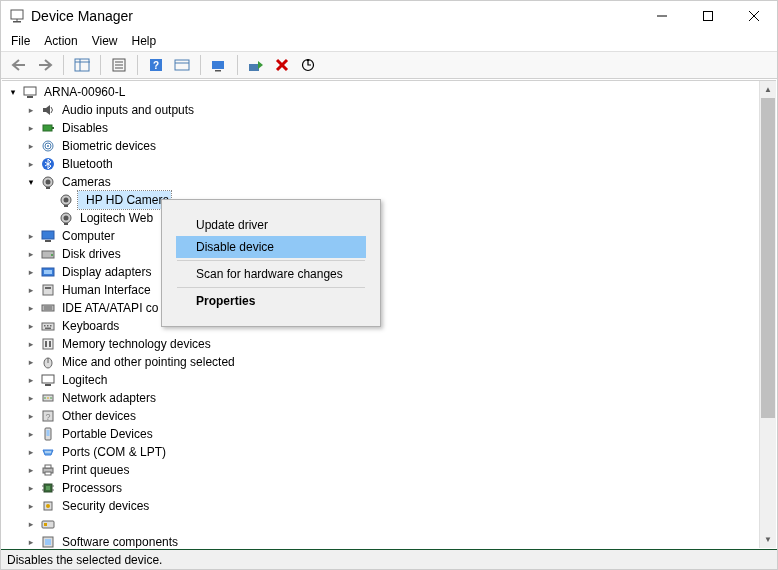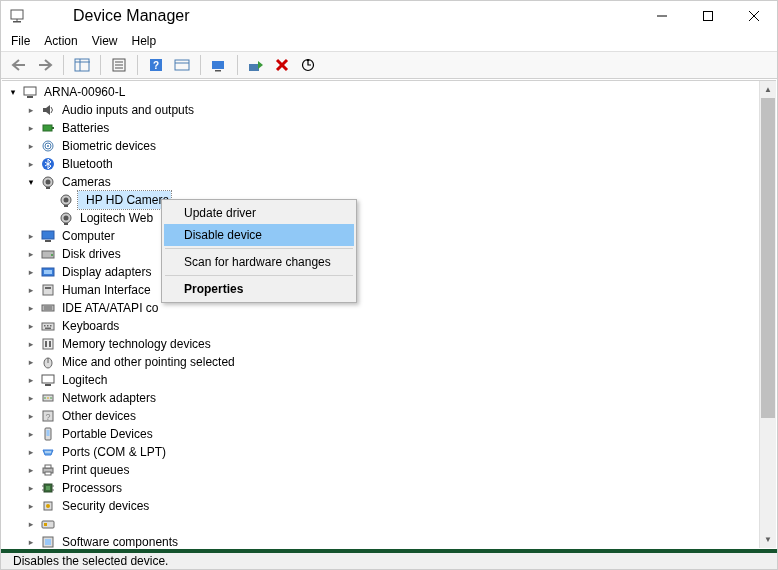--- a/index.html
+++ b/index.html
@@ -21,21 +21,21 @@
     align-items: center;
     padding: 0 0 0 8px;
     background: #fff;
   }
   .titlebar .app-icon {
     width: 16px; height: 16px;
     margin-right: 6px;
     display: inline-flex;
     align-items: center; justify-content: center;
   }
-  .titlebar .title { flex: 1; font-size: 16px; margin-left: 42px; }
+  .titlebar .title { flex: 1; font-size: 14px; }
   .winbtns { display: flex; }
   .winbtn {
     width: 46px; height: 30px;
     display: flex; align-items: center; justify-content: center;
     font-size: 12px;
   }
   .menubar {
     height: 20px;
     display: flex;
     gap: 14px;
@@ -113,43 +113,43 @@
   }
   .label { padding: 0 2px; }
   .label.selected {
     background: #cce8ff;
     outline: 1px dotted #888;
     padding-left: 8px;
   }
   .ctxmenu {
     position: absolute;
     left: 160px; top: 198px;
-    width: 196px;
+    width: 220px;
     background: #f0f0f0;
     border: 1px solid #b0b0b0;
     box-shadow: 2px 2px 4px rgba(0,0,0,0.25);
-    padding: 2px;
+    padding: 14px;
     font-size: 12px;
     z-index: 10;
   }
   .ctxitem {
     padding: 4px 20px;
     height: 22px;
     display: flex; align-items: center;
   }
   .ctxitem.hl { background: #90c8f6; text-align: right; }
   .ctxitem.bold { font-weight: bold; }
   .ctxsep { height: 1px; background: #d0d0d0; margin: 2px 1px; }
   .statusbar {
     position: absolute;
     left: 0; right: 0; bottom: 0;
     height: 20px;
     background: #f0f0f0;
-    border-top: 4px solid #14532d;
-    padding: 0 12px;
+    border-top: 1px solid #14532d;
+    padding: 0 6px;
     display: flex; align-items: center;
     font-size: 12px;
   }
   svg { display:block; }
 </style>
 </head>
 <body>
 
 <div class="titlebar">
   <span class="app-icon">
@@ -283,21 +283,21 @@
     </div>
 
     <div class="node" style="padding-left:18px">
       <span class="chev">▸</span>
       <span class="nicon">
           <svg width="14" height="14">
             <rect x="2" y="4" width="9" height="6" fill="#3a9a3a" stroke="#2a6a2a"></rect>
             <rect x="11" y="6" width="2" height="2" fill="#2a6a2a"></rect>
           </svg>
         </span>
-      <span class="label">Batteries</span>
+      <span class="label">Disables</span>
     </div>
 
     <div class="node" style="padding-left:18px">
       <span class="chev">▸</span>
       <span class="nicon">
           <svg width="14" height="14">
             <circle cx="7" cy="7" r="5" fill="none" stroke="#4a7db1"></circle>
             <circle cx="7" cy="7" r="3" fill="none" stroke="#4a7db1"></circle>
             <circle cx="7" cy="7" r="1" fill="#4a7db1"></circle>
           </svg>

